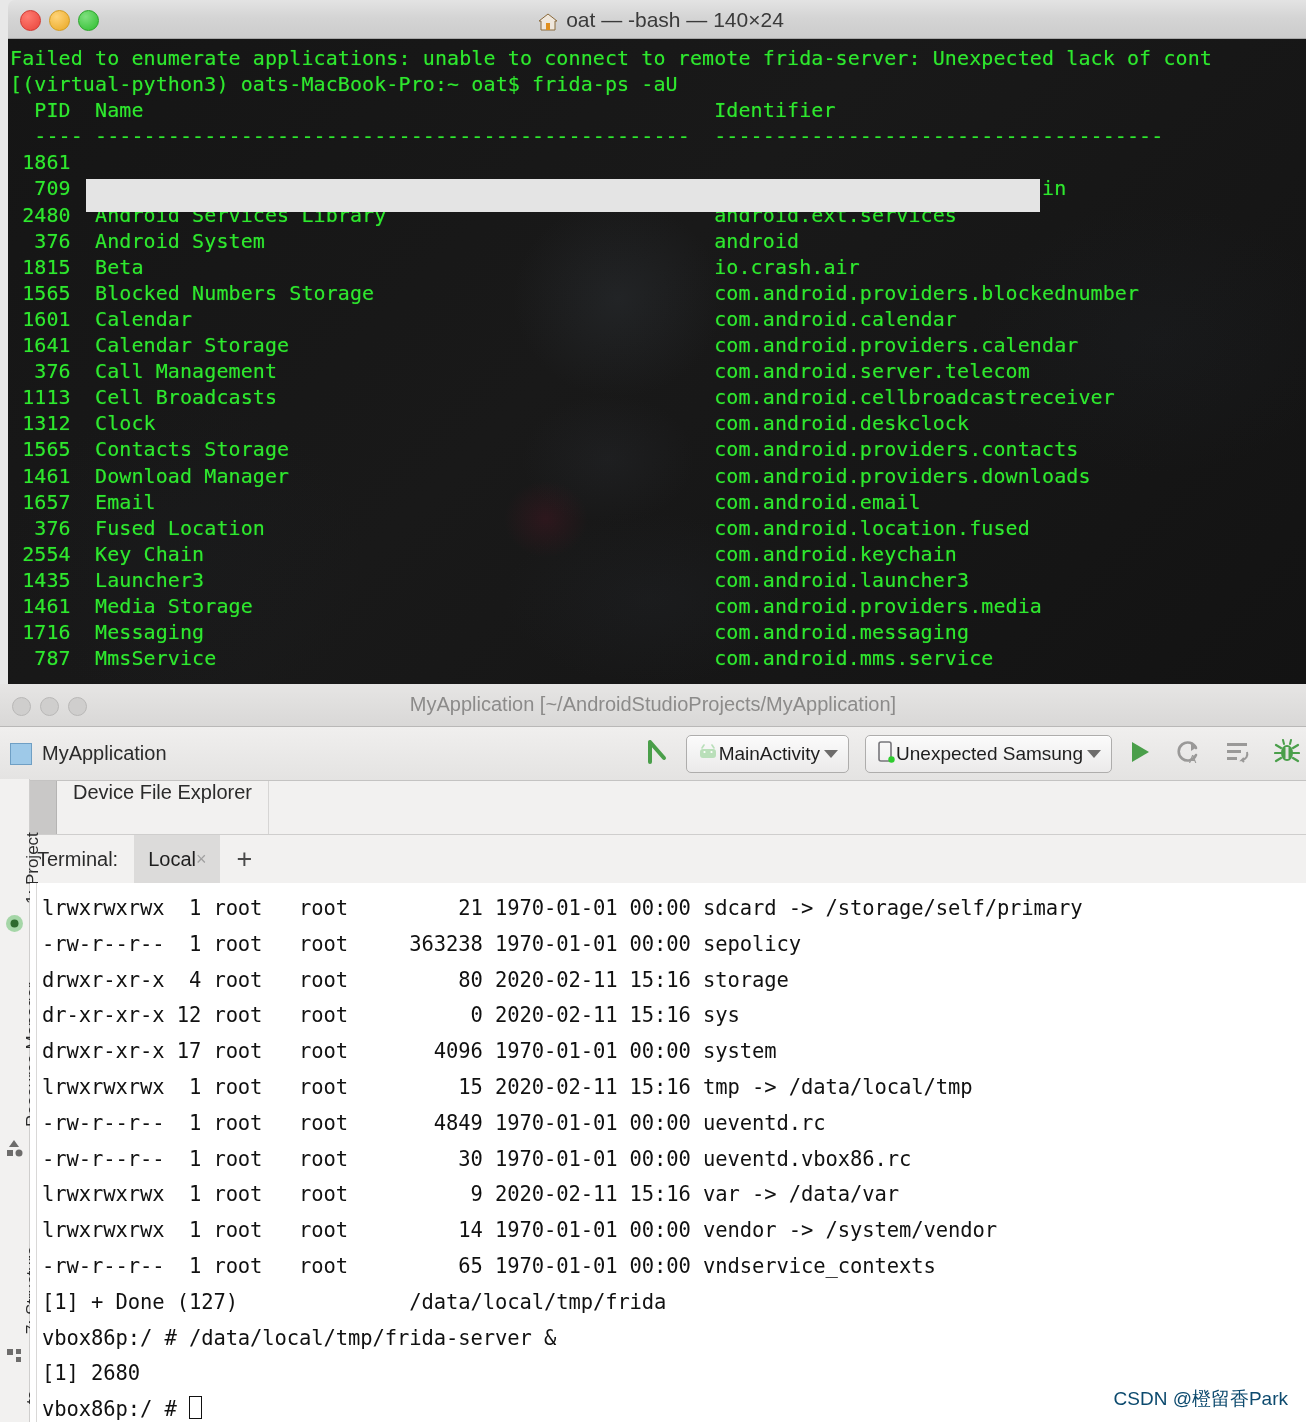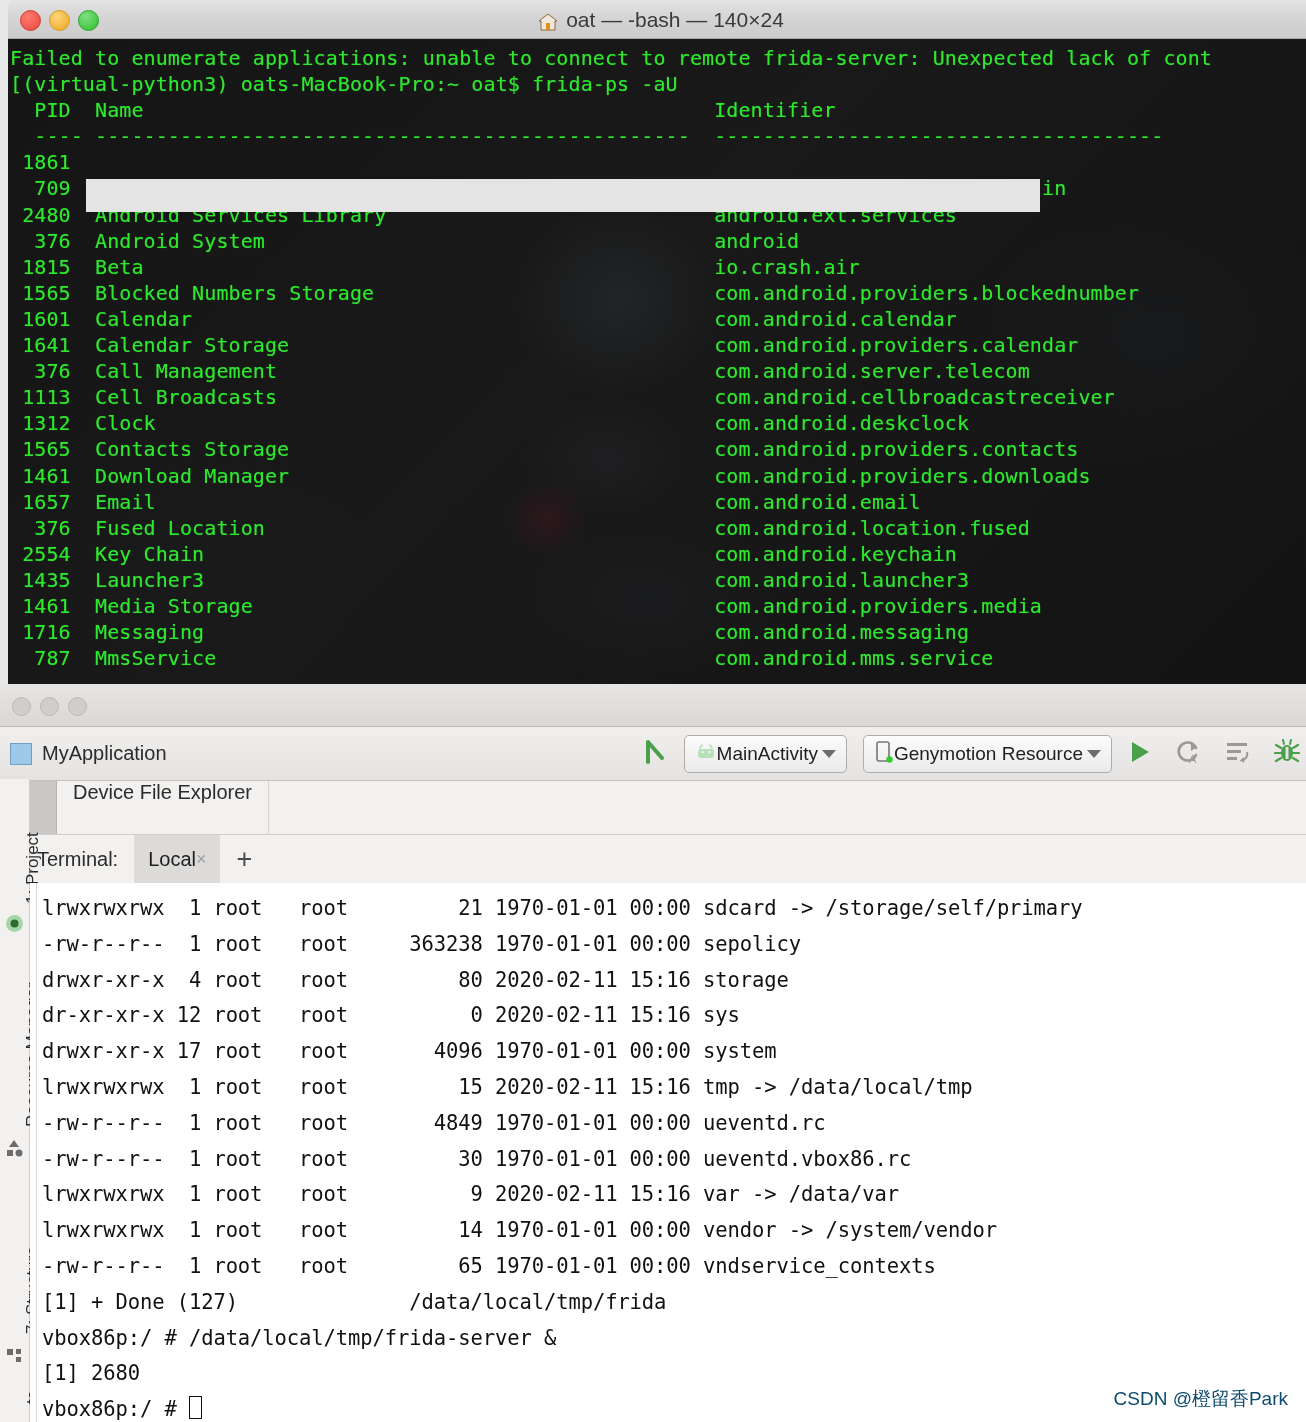--- a/index.html
+++ b/index.html
@@ -187,20 +187,21 @@
   </div>
 
   <div class="as-window">
 
     <div class="as-titlebar">
       <div class="as-traffic">
         <span class="as-dot"></span>
         <span class="as-dot"></span>
         <span class="as-dot"></span>
       </div>
+      <div class="as-title">MyApplication [~/AndroidStudioProjects/MyApplication]</div>
     </div>
 
     <div class="as-toolbar">
       <div class="app-mark">
         <span class="app-square"></span>
         <span class="app-name">MyApplication</span>
       </div>
       <div class="tb-spacer"></div>
 
       <span class="back-arrow">
@@ -222,21 +223,21 @@
         <span class="caret"></span>
       </div>
 
       <div class="combo">
         <span>
           <svg width="20" height="24" viewBox="0 0 20 24">
             <rect x="3" y="2" width="12" height="19" rx="2" fill="none" stroke="#76757a" stroke-width="1.6"></rect>
             <circle cx="15.5" cy="19.5" r="3.2" fill="#2ecc2e"></circle>
           </svg>
         </span>
-        <span class="combo-label">Genymotion Resource</span>
+        <span class="combo-label">Unexpected Samsung</span>
         <span class="caret"></span>
       </div>
 
       <div class="tb-icons">
         <span>
           <svg width="24" height="26" viewBox="0 0 24 26">
               <path d="M4 3 L21 13 L4 23 Z" fill="#4a9f4a"></path>
             </svg>
         </span>
         <span>

